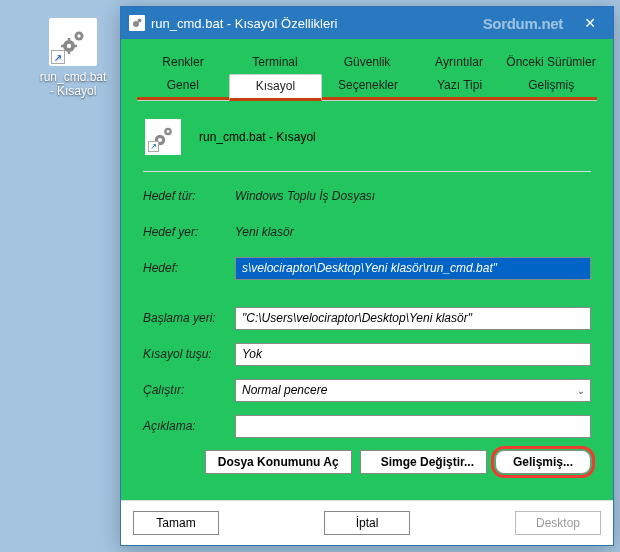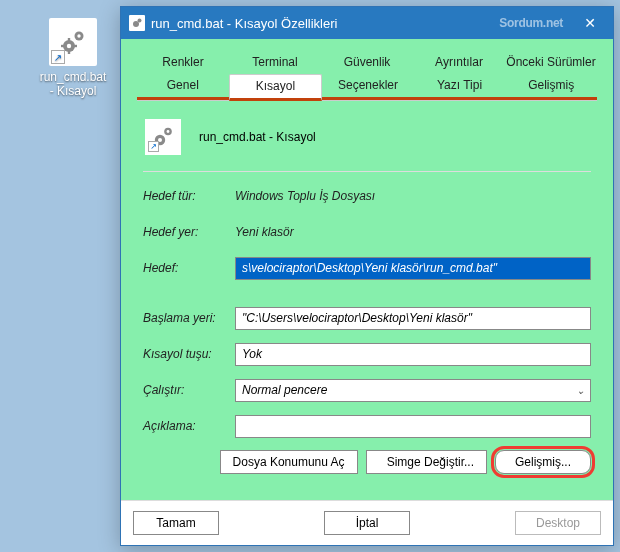--- a/index.html
+++ b/index.html
@@ -27,35 +27,35 @@
   .shortcut-arrow {
     position: absolute; bottom: 2px; left: 2px;
     width: 14px; height: 14px; background: #fff;
     border: 1px solid #aaa;
     display: flex; align-items: center; justify-content: center;
     font-size: 10px; color: #0066cc;
   }
   .dialog {
     position: absolute; top: 6px; left: 120px;
     width: 494px; height: 540px;
-    background: #86efac;
+    background: #22c55e;
     border: 1px solid #2e73b5;
     box-shadow: 0 4px 20px rgba(0,0,0,0.25);
   }
   .titlebar {
     height: 32px; background: #2879c0;
     color: #fff; display: flex; align-items: center;
     padding: 0 8px; font-size: 13px;
     position: relative;
   }
   .titlebar .ticon { width: 16px; height: 16px; margin-right: 6px; display:flex; align-items:center; justify-content:center; background:#fff; border-radius:1px;}
   .watermark {
     position: absolute; right: 50px; top: 0; height: 32px;
     display: flex; align-items: center;
-    color: rgba(255,255,255,0.55); font-weight: 600; font-size: 12px;
+    color: rgba(255,255,255,0.55); font-weight: 600; font-size: 15px;
     letter-spacing: -0.3px;
   }
   .closebtn {
     position: absolute; right: 0; top: 0; width: 46px; height: 32px;
     display: flex; align-items: center; justify-content: center;
     color: #fff; font-size: 14px;
   }
   .content { padding: 12px 16px 0; }
   .tabrow { display: flex; border-bottom: 1px solid #ccc; }
   .tabrow.top { border-bottom: none; align-items: flex-end; }
@@ -92,20 +92,21 @@
   }
   .selectwrap { position: relative; flex: 1; }
   .selectwrap .chev {
     position: absolute; right: 6px; top: 50%; transform: translateY(-50%);
     pointer-events: none; color: #555; font-size: 10px;
   }
   select { appearance: none; -webkit-appearance: none; width: 100%; }
   .buttons-row {
     display: flex; justify-content: flex-end; gap: 8px;
     margin-top: 10px;
+    font-weight: bold;
   }
   .btn {
     border: 1px solid #888; background: #fff;
     padding: 4px 12px; font: inherit; min-width: 100px;
     text-align: center; cursor: default;
   }
   .btn.highlight {
     outline: 3px solid #ef3c32; outline-offset: 1px;
     border-radius: 9px;
   }

